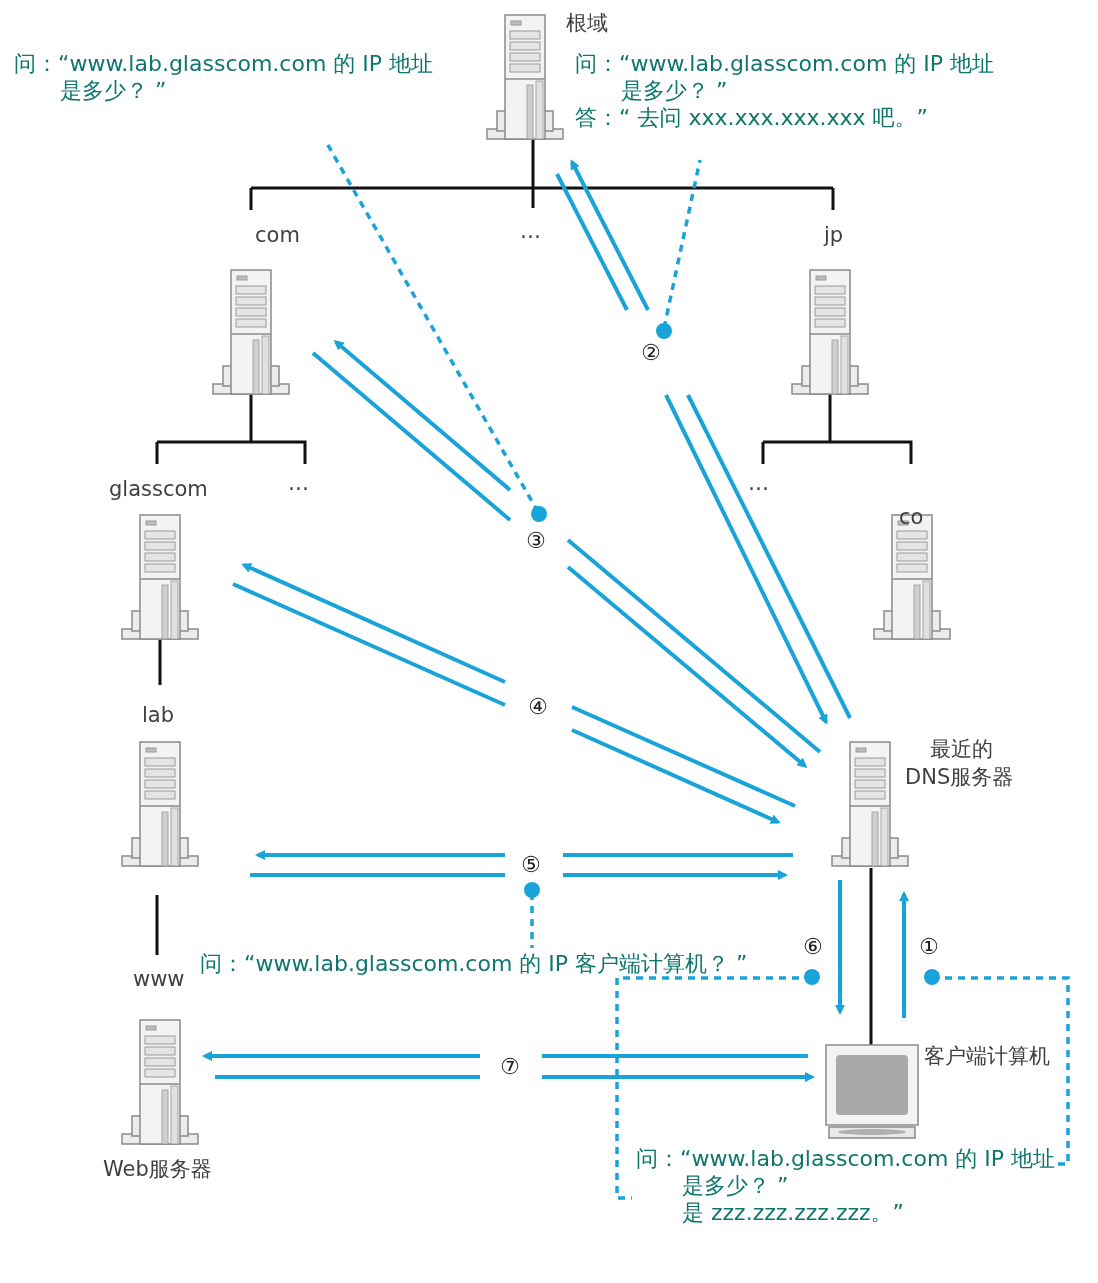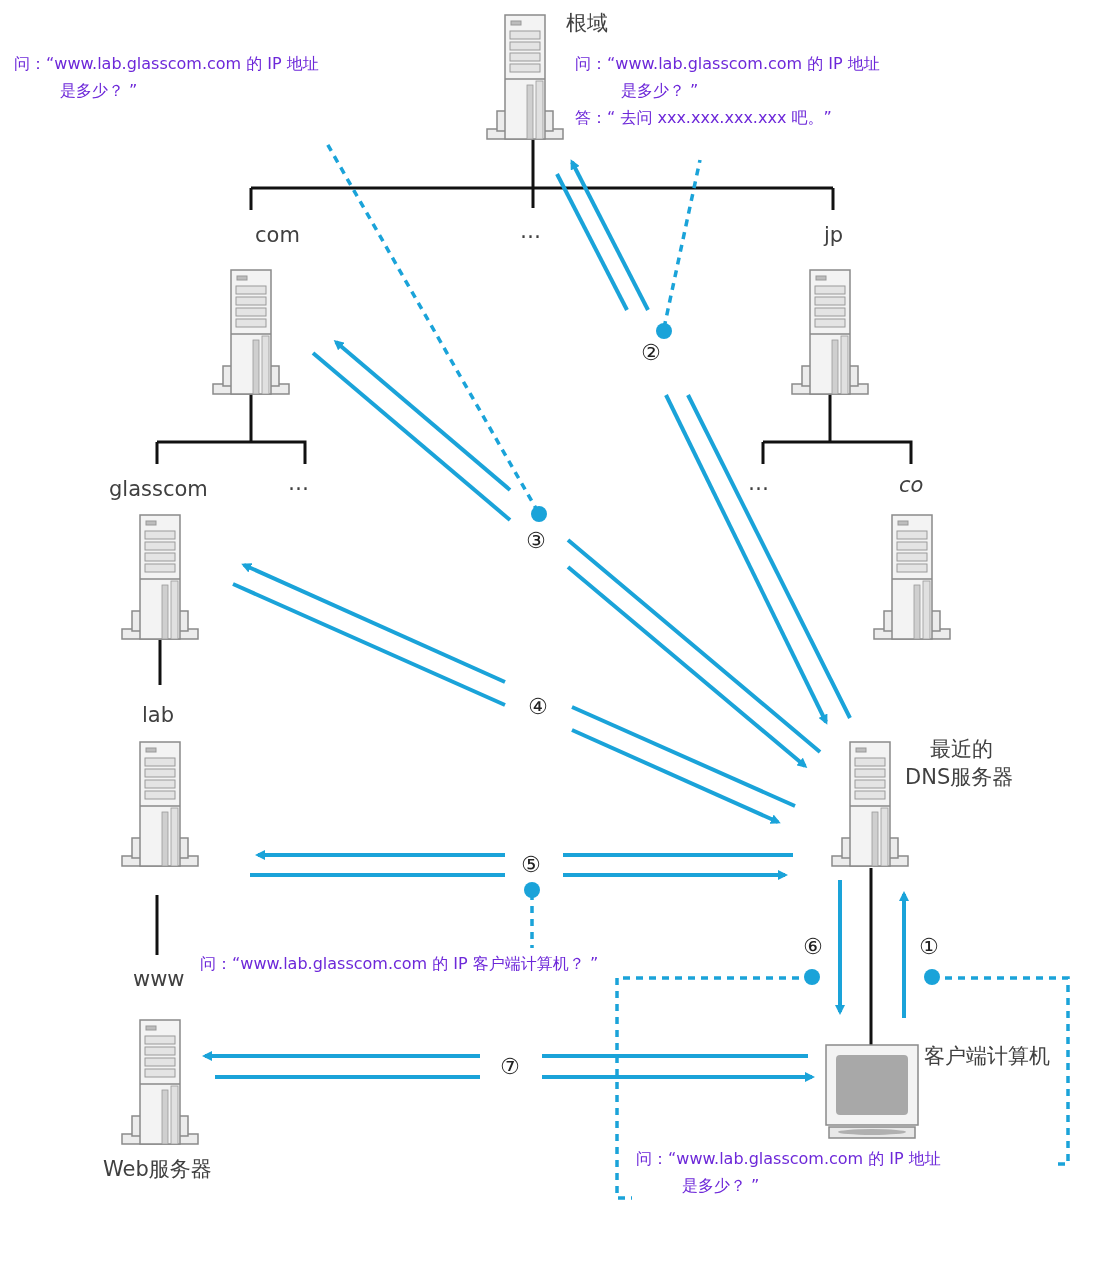--- a/index.html
+++ b/index.html
@@ -1,20 +1,20 @@
 <!DOCTYPE html>
 <html><head>
 <meta charset="utf-8">
 <style>
   html, body { margin: 0; padding: 0; background: #ffffff; }
   body { width: 1098px; height: 1283px; position: relative; overflow: hidden;
          font-family: "DejaVu Sans", "Liberation Sans", sans-serif; color: #222; }
   #diagram { position: absolute; left: 0; top: 0; }
   .lbl { position: absolute; font-size: 21px; line-height: 27px; white-space: nowrap; color: #404040; }
-  .qa { position: absolute; font-size: 16px; line-height: 27px; white-space: nowrap; color: #6d28d9; }
+  .qa { position: absolute; font-size: 22px; line-height: 27px; white-space: nowrap; color: #0f766e; }
   .qa .indent { padding-left: 46px; display: block; }
   .num { position: absolute; font-size: 22px; line-height: 22px; color: #222; }
 </style>
 </head>
 <body>
 
 <svg id="diagram" width="1098" height="1283" viewBox="0 0 1098 1283" xmlns="http://www.w3.org/2000/svg">
   <defs>
     <g id="server">
 
@@ -115,21 +115,21 @@
   </g>
 </svg>
 
 <div class="lbl" style="left:566px;top:10px;">根域</div>
 <div class="lbl" style="left:230px;top:222px;margin-left:25px;">com</div>
 <div class="lbl" style="left:520px;top:218px;">…</div>
 <div class="lbl" style="left:824px;top:222px;">jp</div>
 <div class="lbl" style="left:109px;top:476px;">glasscom</div>
 <div class="lbl" style="left:288px;top:470px;">…</div>
 <div class="lbl" style="left:748px;top:470px;">…</div>
-<div class="lbl" style="left:899px;top:472px;font-style:italic;">co</div>
+<div class="lbl" style="left:899px;top:504px;">co</div>
 <div class="lbl" style="left:142px;top:702px;">lab</div>
 <div class="lbl" style="left:133px;top:966px;">www</div>
 <div class="lbl" style="left:103px;top:1156px;">Web服务器</div>
 <div class="lbl" style="left:930px;top:736px;">最近的</div>
 <div class="lbl" style="left:905px;top:764px;">DNS服务器</div>
 <div class="lbl" style="left:924px;top:1043px;">客户端计算机</div>
 
 <div class="num" style="left:919px;top:936px;">①</div>
 <div class="num" style="left:641px;top:342px;">②</div>
 <div class="num" style="left:526px;top:530px;">③</div>
@@ -146,13 +146,14 @@
   <span style="display:block">问：“www.lab.glasscom.com 的 IP 地址</span>
   <span class="indent">是多少？ ”</span>
   <span style="display:block">答：“ 去问 xxx.xxx.xxx.xxx 吧。”</span>
 </div>
 <div class="qa" style="left:200px;top:950px;">
   <span style="display:block">问：“www.lab.glasscom.com 的 IP 客户端计算机？ ”</span>
 </div>
 <div class="qa" style="left:636px;top:1145px;">
   <span style="display:block">问：“www.lab.glasscom.com 的 IP 地址</span>
   <span class="indent">是多少？ ”</span>
+  <span class="indent">是 zzz.zzz.zzz.zzz。”</span>
 </div>
 
 </body></html>

